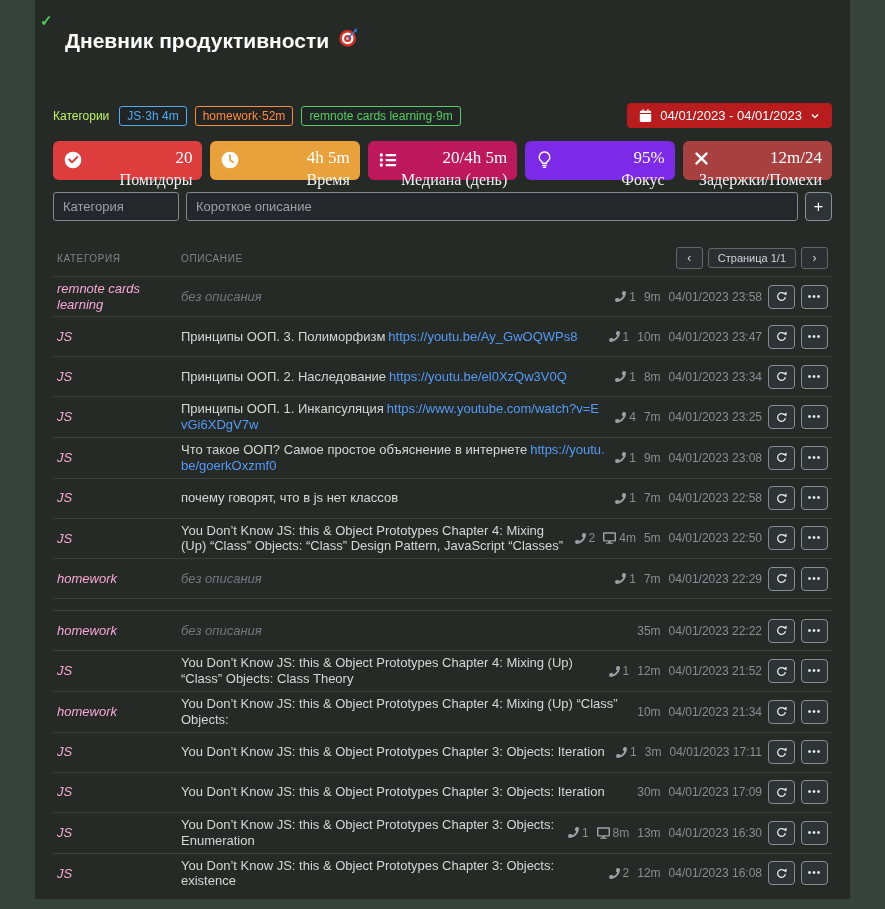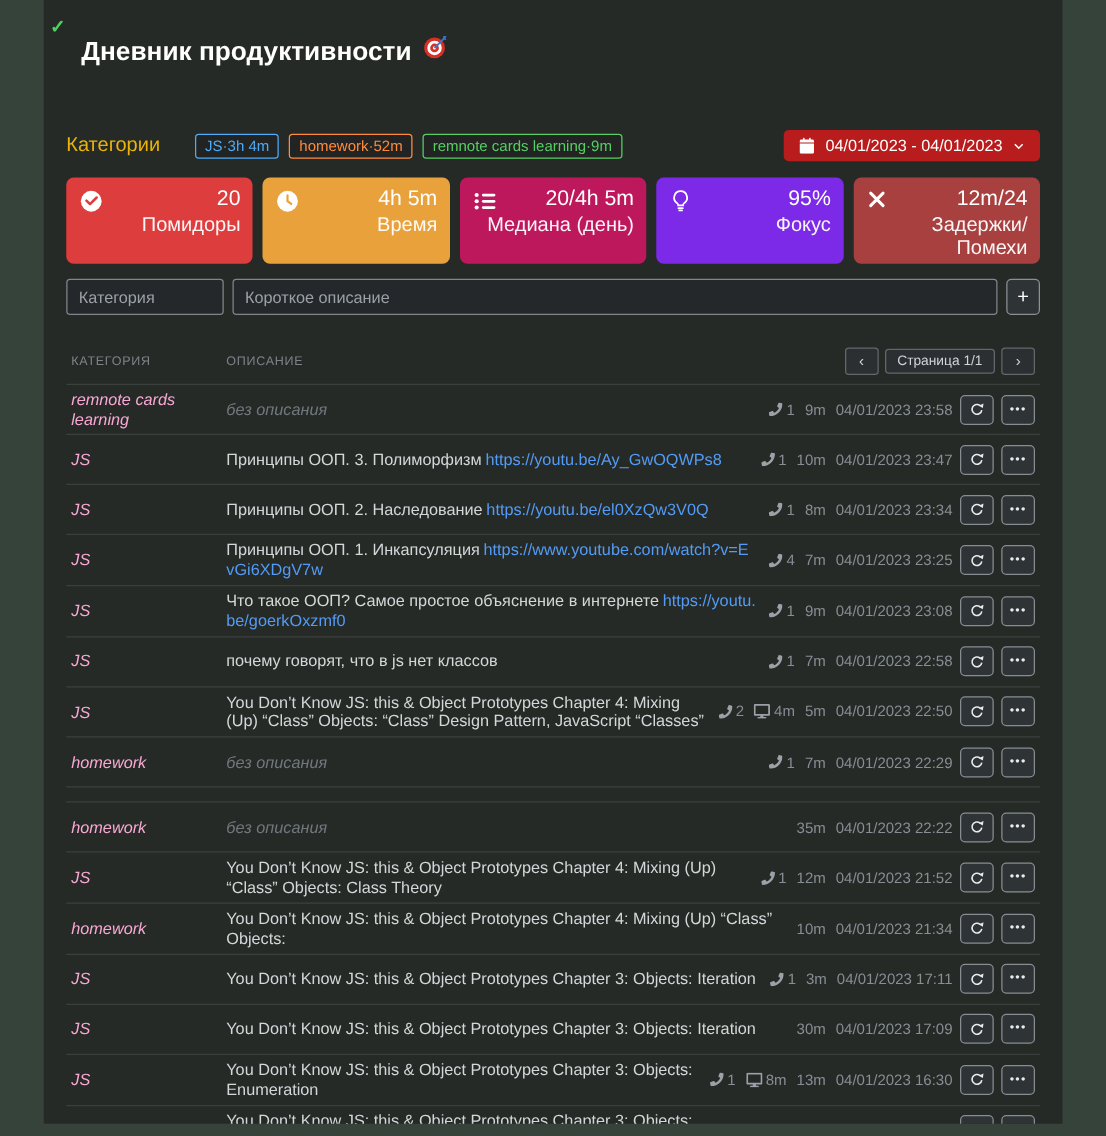--- a/index.html
+++ b/index.html
@@ -23,36 +23,36 @@
     position:absolute; top:12px; left:5px;
     color:#4cd15f; font-size:15px; font-weight:bold;
   }
   h1.page-title {
     padding-top:27px; margin-left:12px;
     font-size:21px; font-weight:700; color:#ffffff;
     display:flex; align-items:flex-end; gap:9px;
   }
   
   .filter-row { margin-top:50px; display:flex; align-items:center; gap:8px; }
-  .cat-label { color:#eab308; font-size:16px; margin-right:20px; }
+  .cat-label { color:#bef264; font-size:12px; margin-right:2px; }
   .tag {
     border:1px solid; border-radius:3px;
     padding:2px 7px; font-size:12px;
     background:rgba(0,0,0,.12); cursor:pointer; white-space:nowrap;
   }
   .date-btn {
     margin-left:auto; background:#b91c1c; color:#fff;
     border:none; border-radius:4px; padding:5px 12px;
     font-size:13px; display:flex; align-items:center; gap:8px; cursor:pointer;
     font-family:inherit;
   }
   .date-btn svg { display:block; }
   
   .stats { margin-top:13px; display:flex; gap:8px; }
-  .stat-card { flex:1; height:69px; border-radius:6px; padding:7px 10px 6px; position:relative; color:#fff; }
+  .stat-card { flex:1; height:39px; border-radius:6px; padding:7px 10px 6px; position:relative; color:#fff;font-family:Liberation Serif, serif; }
   .stat-icon { position:absolute; left:10px; top:9px; }
   .stat-value { text-align:right; font-size:17px; line-height:1.15; }
   .stat-label { text-align:right; font-size:16px; opacity:.95; margin-top:3px; }
   
   .form-row { margin-top:12px; display:flex; gap:7px; }
   .text-input {
     background:#24282a; border:1px solid #7f868c; border-radius:3px;
     color:#e8eaed; font-size:13px; padding:5px 9px; height:29px;
     font-family:inherit; outline:none;
   }

